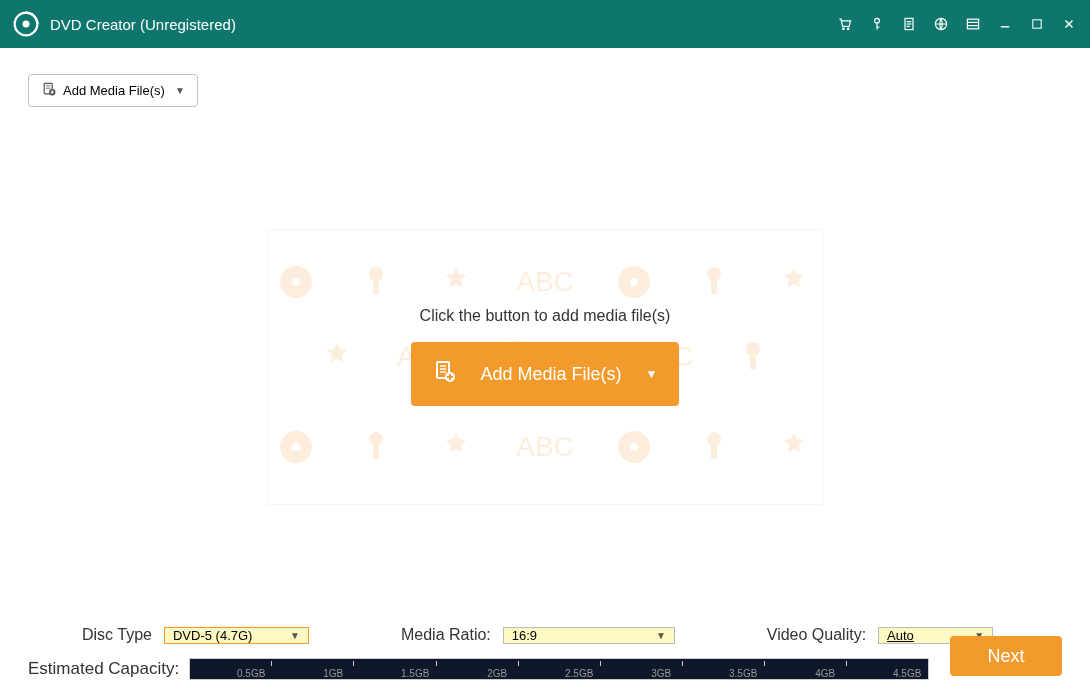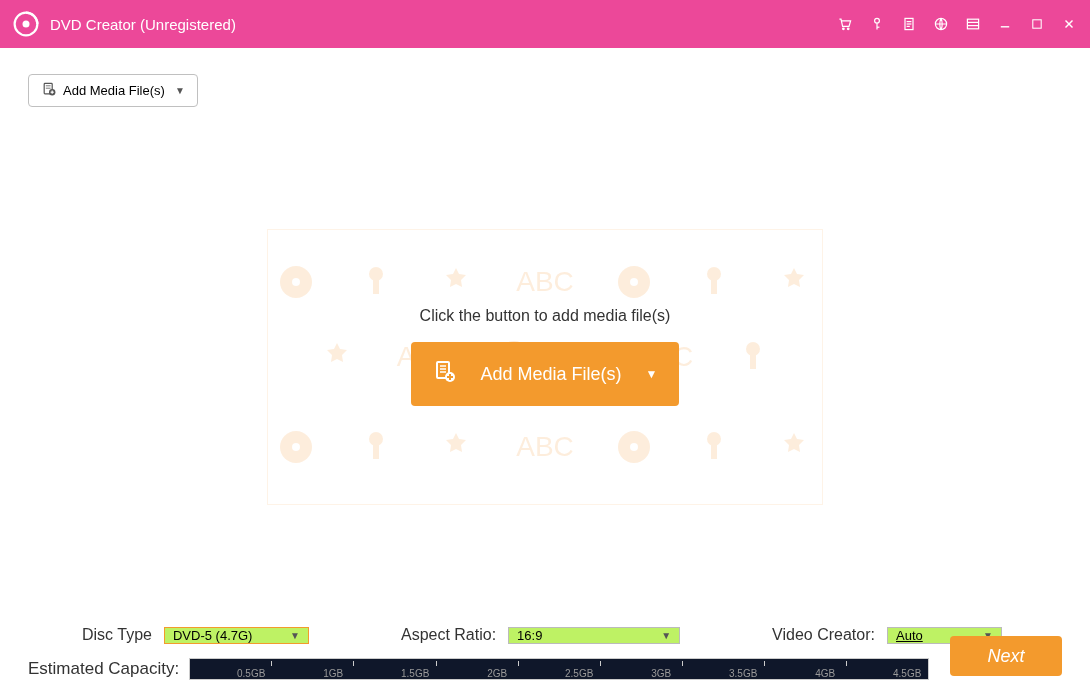--- a/index.html
+++ b/index.html
@@ -1,20 +1,20 @@
 <!DOCTYPE html>
 <html><head>
 <meta charset="utf-8">
 <style>
 * { margin: 0; padding: 0; box-sizing: border-box; font-family: Arial, sans-serif; }
 body { width: 1090px; height: 700px; background: #fff; overflow: hidden; }
 
 .titlebar {
   height: 48px;
-  background: #ec4899;
+  background: #0f766e;
   display: flex;
   align-items: center;
   padding: 0 12px;
   color: #fff;
 }
 .logo-icon {
   width: 28px; height: 28px;
   display: flex; align-items: center; justify-content: center;
   margin-right: 10px;
 }
@@ -112,21 +112,21 @@
   margin-bottom: 14px;
 }
 .control-label { font-size: 16px; color: #333; }
 .select-box {
   border: 1px solid #bbb;
   padding: 0 8px;
   font-size: 13px;
   display: inline-flex;
   align-items: center;
   justify-content: space-between;
-  background: #bef264;
+  background: #fef9c3;
   cursor: pointer;
 }
 .select-box.disc { width: 145px; border-color: #f39a2d; margin-right: 80px; }
 .select-box.aspect { width: 172px; margin-right: 80px; gap: 30px; }
 .select-box.quality { width: 115px; text-decoration: underline; }
 .select-arrow { font-size: 10px; color: #555; }
 
 .capacity-row {
   display: flex;
   align-items: center;
@@ -167,21 +167,20 @@
   right: 28px;
   bottom: 24px;
   width: 112px;
   height: 40px;
   background: #f39a2d;
   border: none;
   border-radius: 4px;
   color: #fff;
   font-size: 18px;
   cursor: pointer;
-  font-style: italic;
 }
 </style>
 </head>
 <body>
 
 <div class="titlebar">
   <span class="logo-icon">
     <svg viewBox="0 0 32 32" width="28" height="28">
         <circle cx="16" cy="16" r="13" fill="none" stroke="#fff" stroke-width="2.5"></circle>
         <path d="M16 3 A13 13 0 0 1 29 16" fill="none" stroke="#fff" stroke-width="2.5"></path>
@@ -354,26 +353,26 @@
 </div>
 
 <div class="bottom-bar">
   <div class="controls-row">
     <span style="min-width:42px"></span>
     <span class="control-label">Disc Type</span>
     <div class="select-box disc">
       <span>DVD-5 (4.7G)</span>
       <span class="select-arrow">▼</span>
     </div>
-    <span class="control-label">Aspect Ratio:</span>
+    <span class="control-label">Media Ratio:</span>
     <div class="select-box aspect">
       <span>16:9</span>
       <span class="select-arrow">▼</span>
     </div>
-    <span class="control-label">Video Creator:</span>
+    <span class="control-label">Video Quality:</span>
     <div class="select-box quality">
       <span>Auto</span>
       <span class="select-arrow">▼</span>
     </div>
   </div>
   <div class="capacity-row">
     <span class="capacity-label">Estimated Capacity:</span>
     <div class="capacity-bar">
       <div class="capacity-ticks">
         <div class="tick"></div>

